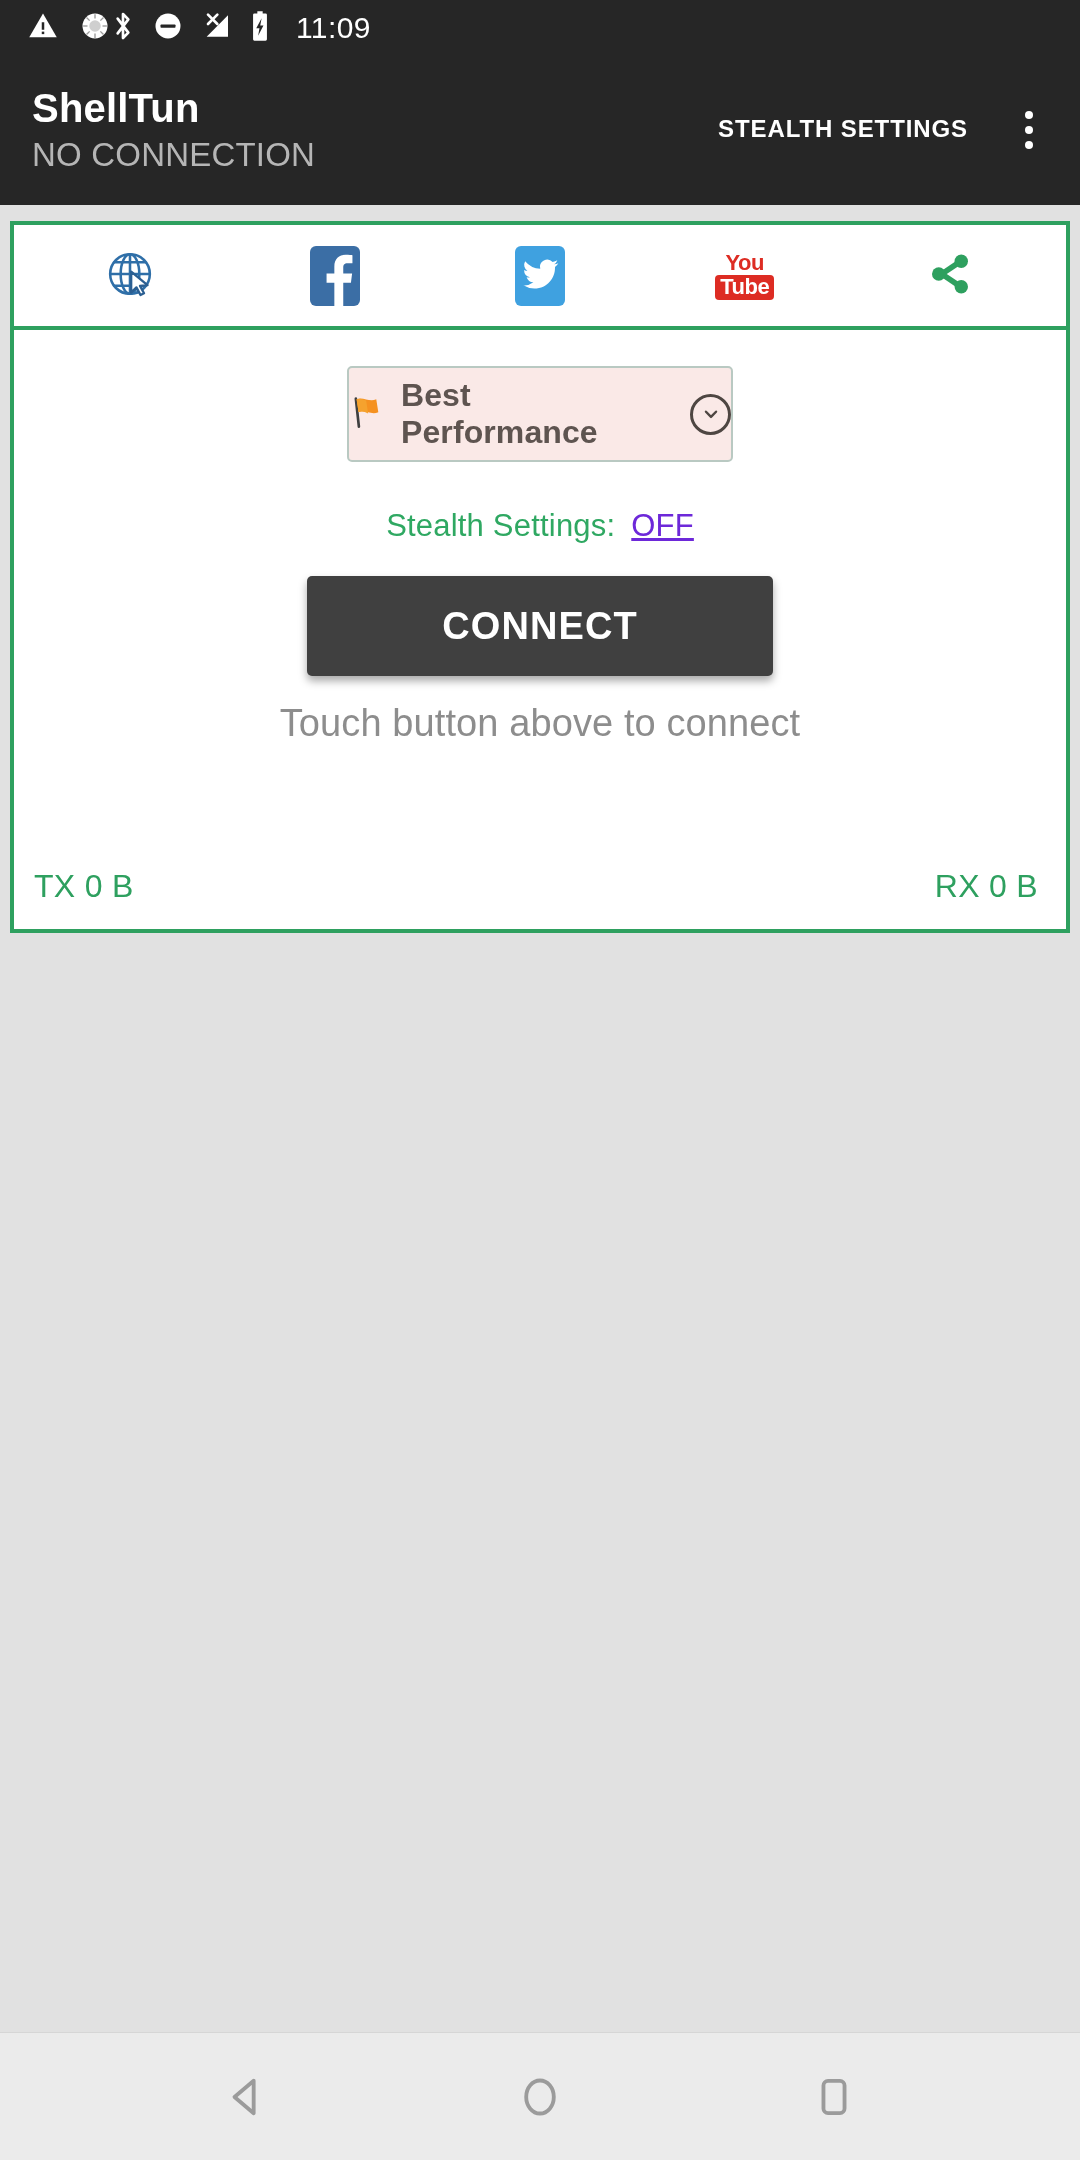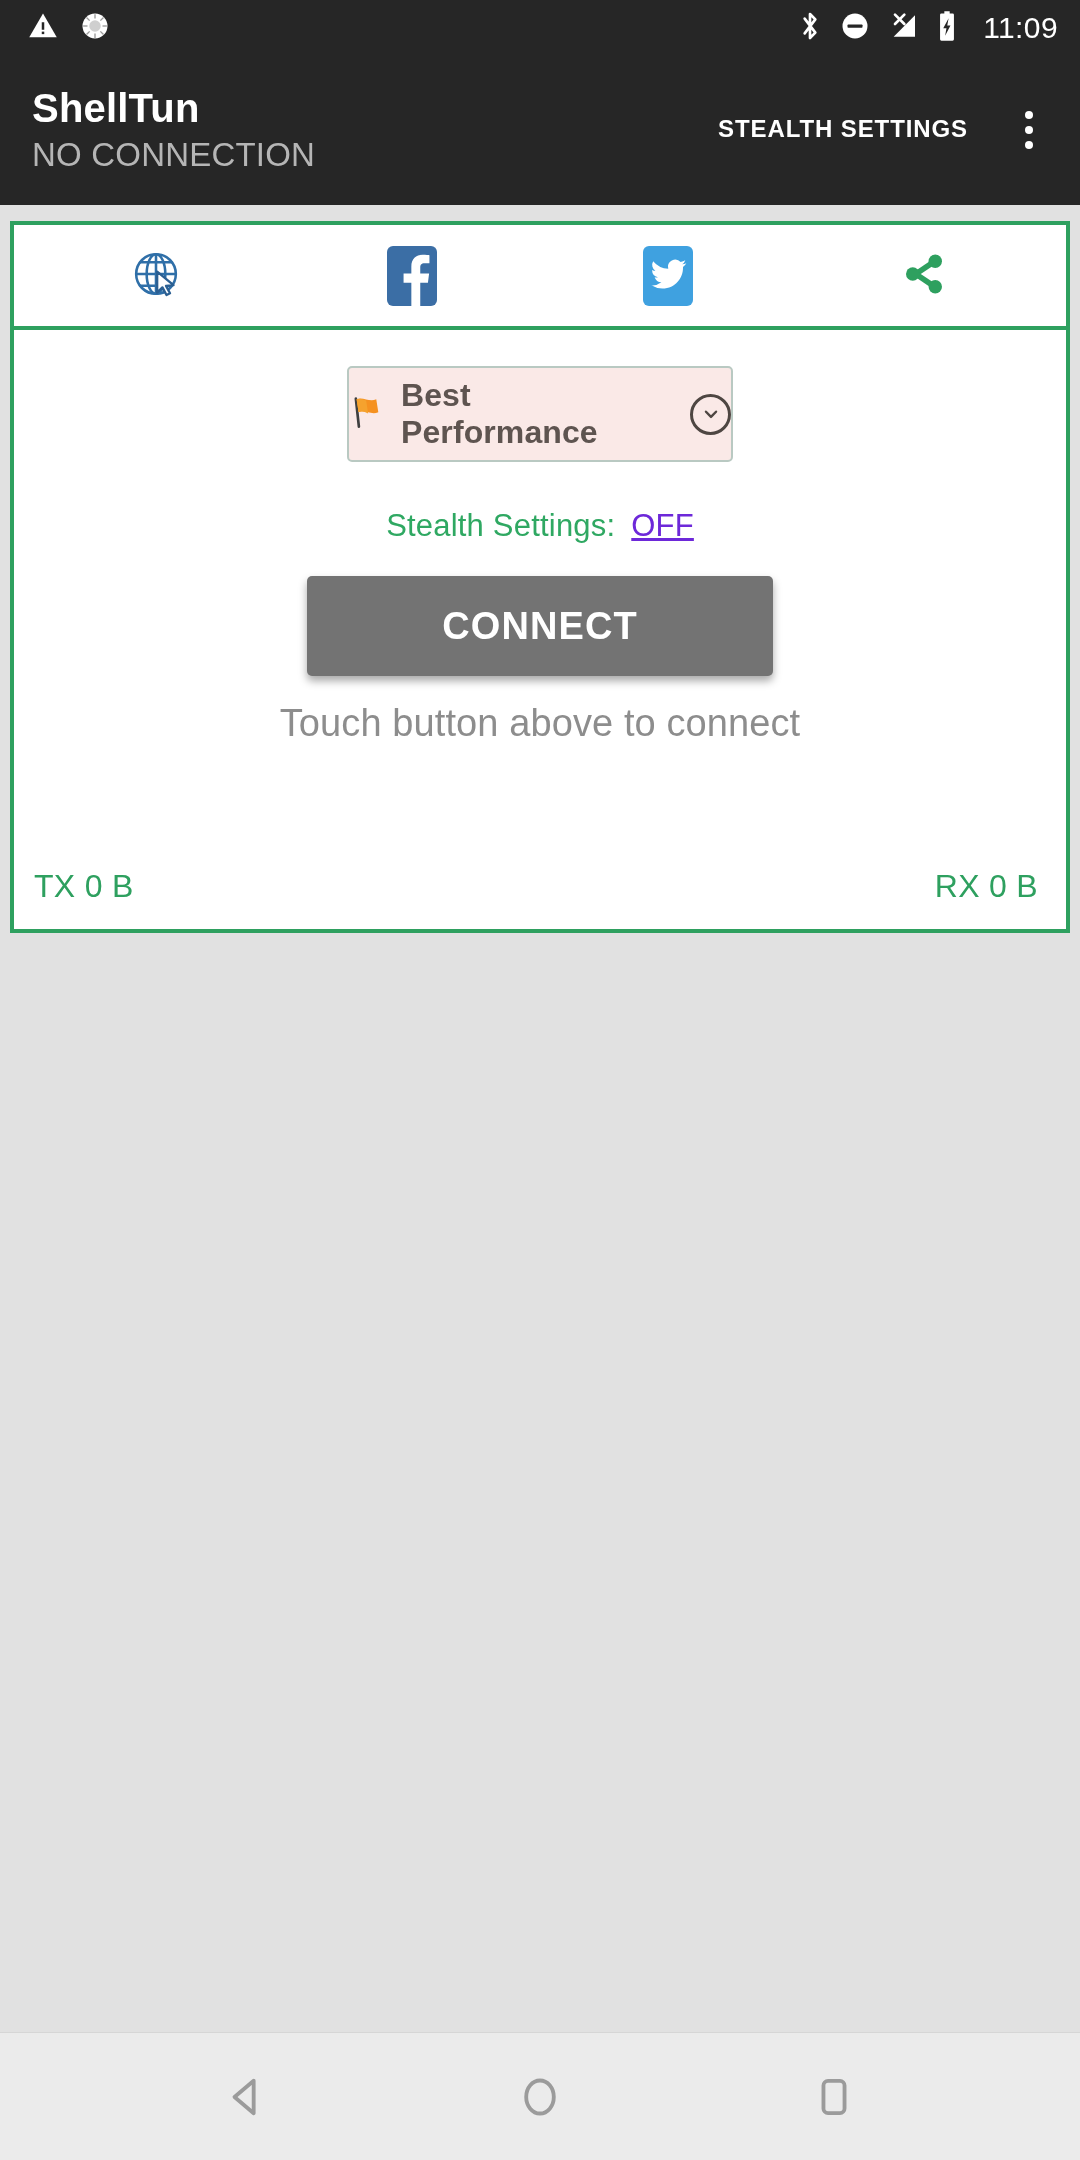--- a/index.html
+++ b/index.html
@@ -20,21 +20,21 @@
     display: flex;
     flex-direction: column;
   }
 
   
   .status-bar {
     height: 55px;
     background: #262626;
     display: flex;
     align-items: center;
-    justify-content: space-between;
+    justify-content: flex-start;
     padding: 0 22px 0 28px;
     flex: none;
   }
   .status-left { display: flex; align-items: center; gap: 22px; }
   .status-right { display: flex; align-items: center; gap: 17px; }
   .status-time {
     color: #ffffff;
     font-size: 30px;
     letter-spacing: 0.4px;
     margin-left: 8px;
@@ -200,21 +200,21 @@
     align-items: baseline;
     gap: 16px;
   }
   .stealth-status .label { color: #2fa862; }
   .stealth-status .value { color: #6d28d9; text-decoration: underline; }
 
   .connect-btn {
     margin-top: 32px;
     width: 466px;
     height: 100px;
-    background: #737373;
+    background: #404040;
     border: none;
     border-radius: 5px;
     color: #ffffff;
     font-family: "Liberation Sans", sans-serif;
     font-size: 38px;
     font-weight: bold;
     letter-spacing: 1.1px;
     box-shadow: 0 5px 9px rgba(0,0,0,0.34);
     cursor: pointer;
   }
@@ -372,20 +372,26 @@
             <svg width="40" height="40" viewBox="0 0 24 24">
               <path d="M23 4.3 a8.7 8.7 0 0 1 -2.5 0.7 a4.4 4.4 0 0 0 1.9 -2.4 a8.8 8.8 0 0 1 -2.8 1.05
                        a4.35 4.35 0 0 0 -7.45 4 A12.4 12.4 0 0 1 3.1 3.1 a4.35 4.35 0 0 0 1.35 5.8
                        a4.3 4.3 0 0 1 -2 -0.54 v0.06 a4.36 4.36 0 0 0 3.5 4.27 a4.4 4.4 0 0 1 -1.97 0.07
                        a4.36 4.36 0 0 0 4.07 3.02 A8.75 8.75 0 0 1 2 17.6 a12.3 12.3 0 0 0 6.65 1.95
                        c 8 0 12.35 -6.6 12.35 -12.33 l -0.015 -0.56 A8.8 8.8 0 0 0 23 4.3 Z" fill="#ffffff"></path>
             </svg>
           </span>
         </div>
 
+        <div class="social-btn">
+          <span class="yt-logo">
+            <span class="yt-you">You</span>
+            <span class="yt-tube">Tube</span>
+          </span>
+        </div>
 
         <div class="social-btn">
           <span>
             <svg width="52" height="52" viewBox="0 0 24 24">
               <g stroke="#2ea05f" stroke-width="2.6" fill="#2ea05f">
                 <line x1="8.2" y1="12" x2="16.2" y2="6.6"></line>
                 <line x1="8.2" y1="12" x2="16.2" y2="17.4"></line>
               </g>
               <circle cx="17.2" cy="6.1" r="3.1" fill="#2ea05f"></circle>
               <circle cx="6.8" cy="12" r="3.1" fill="#2ea05f"></circle>

